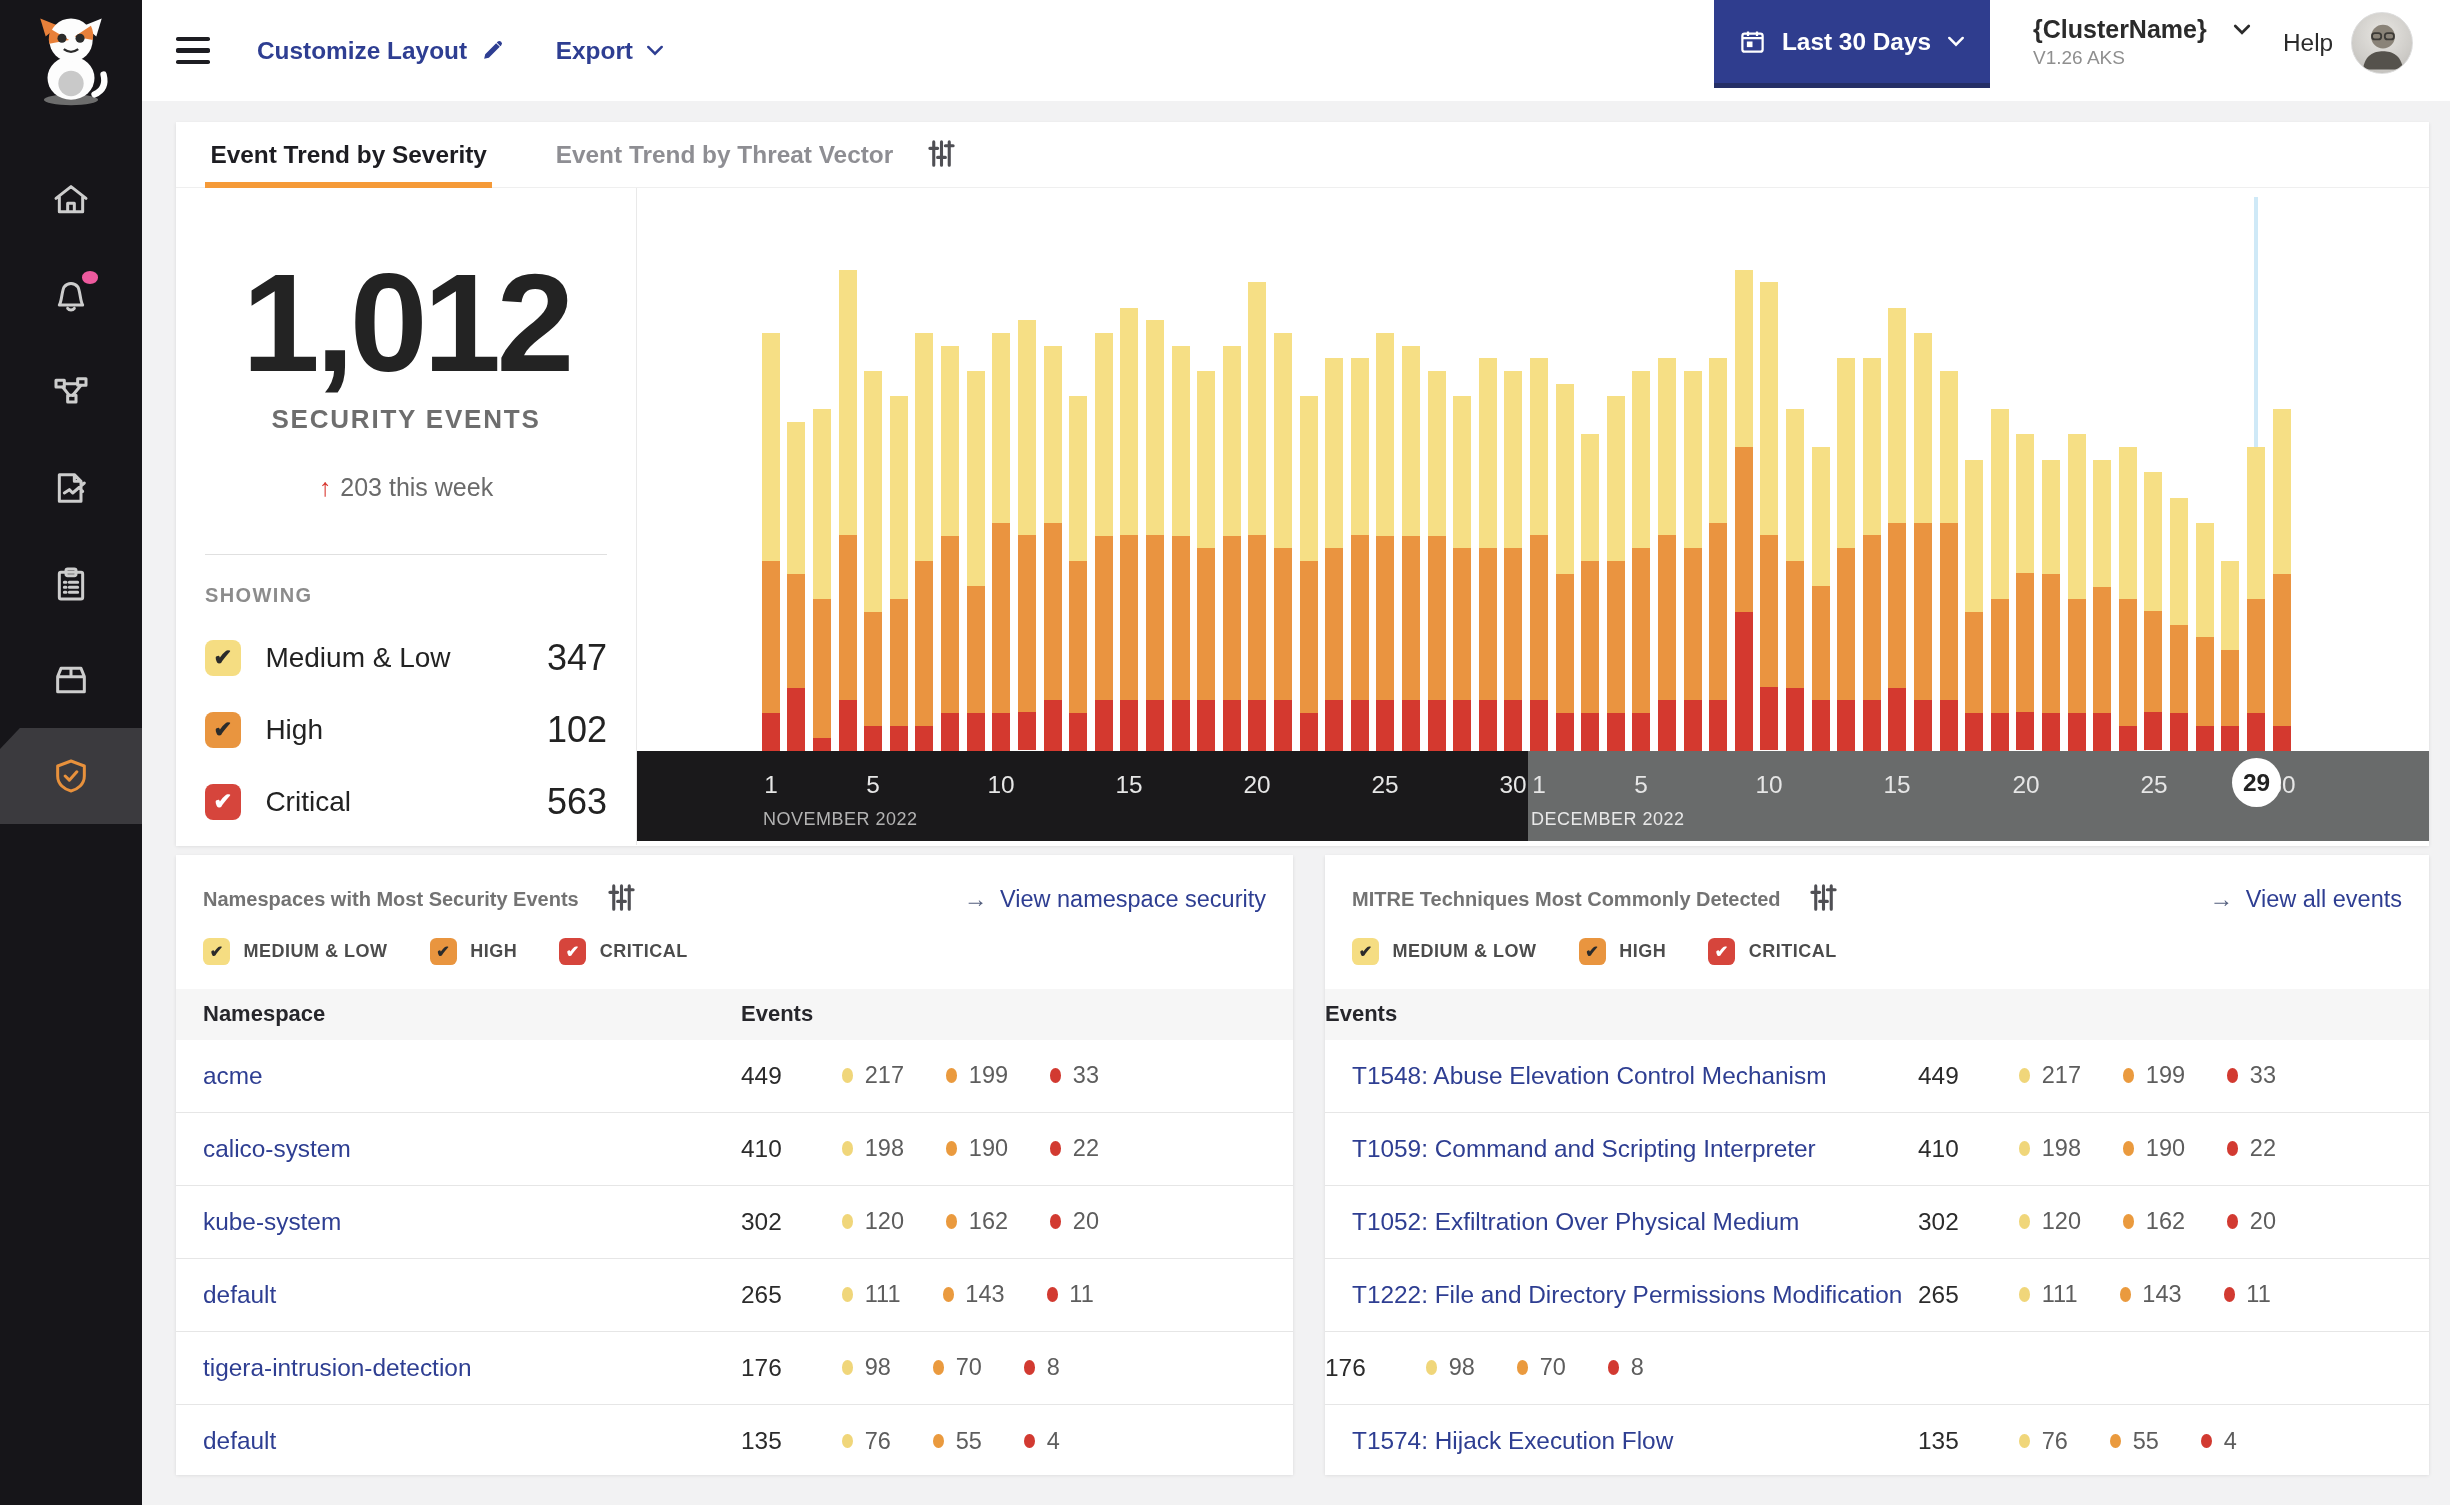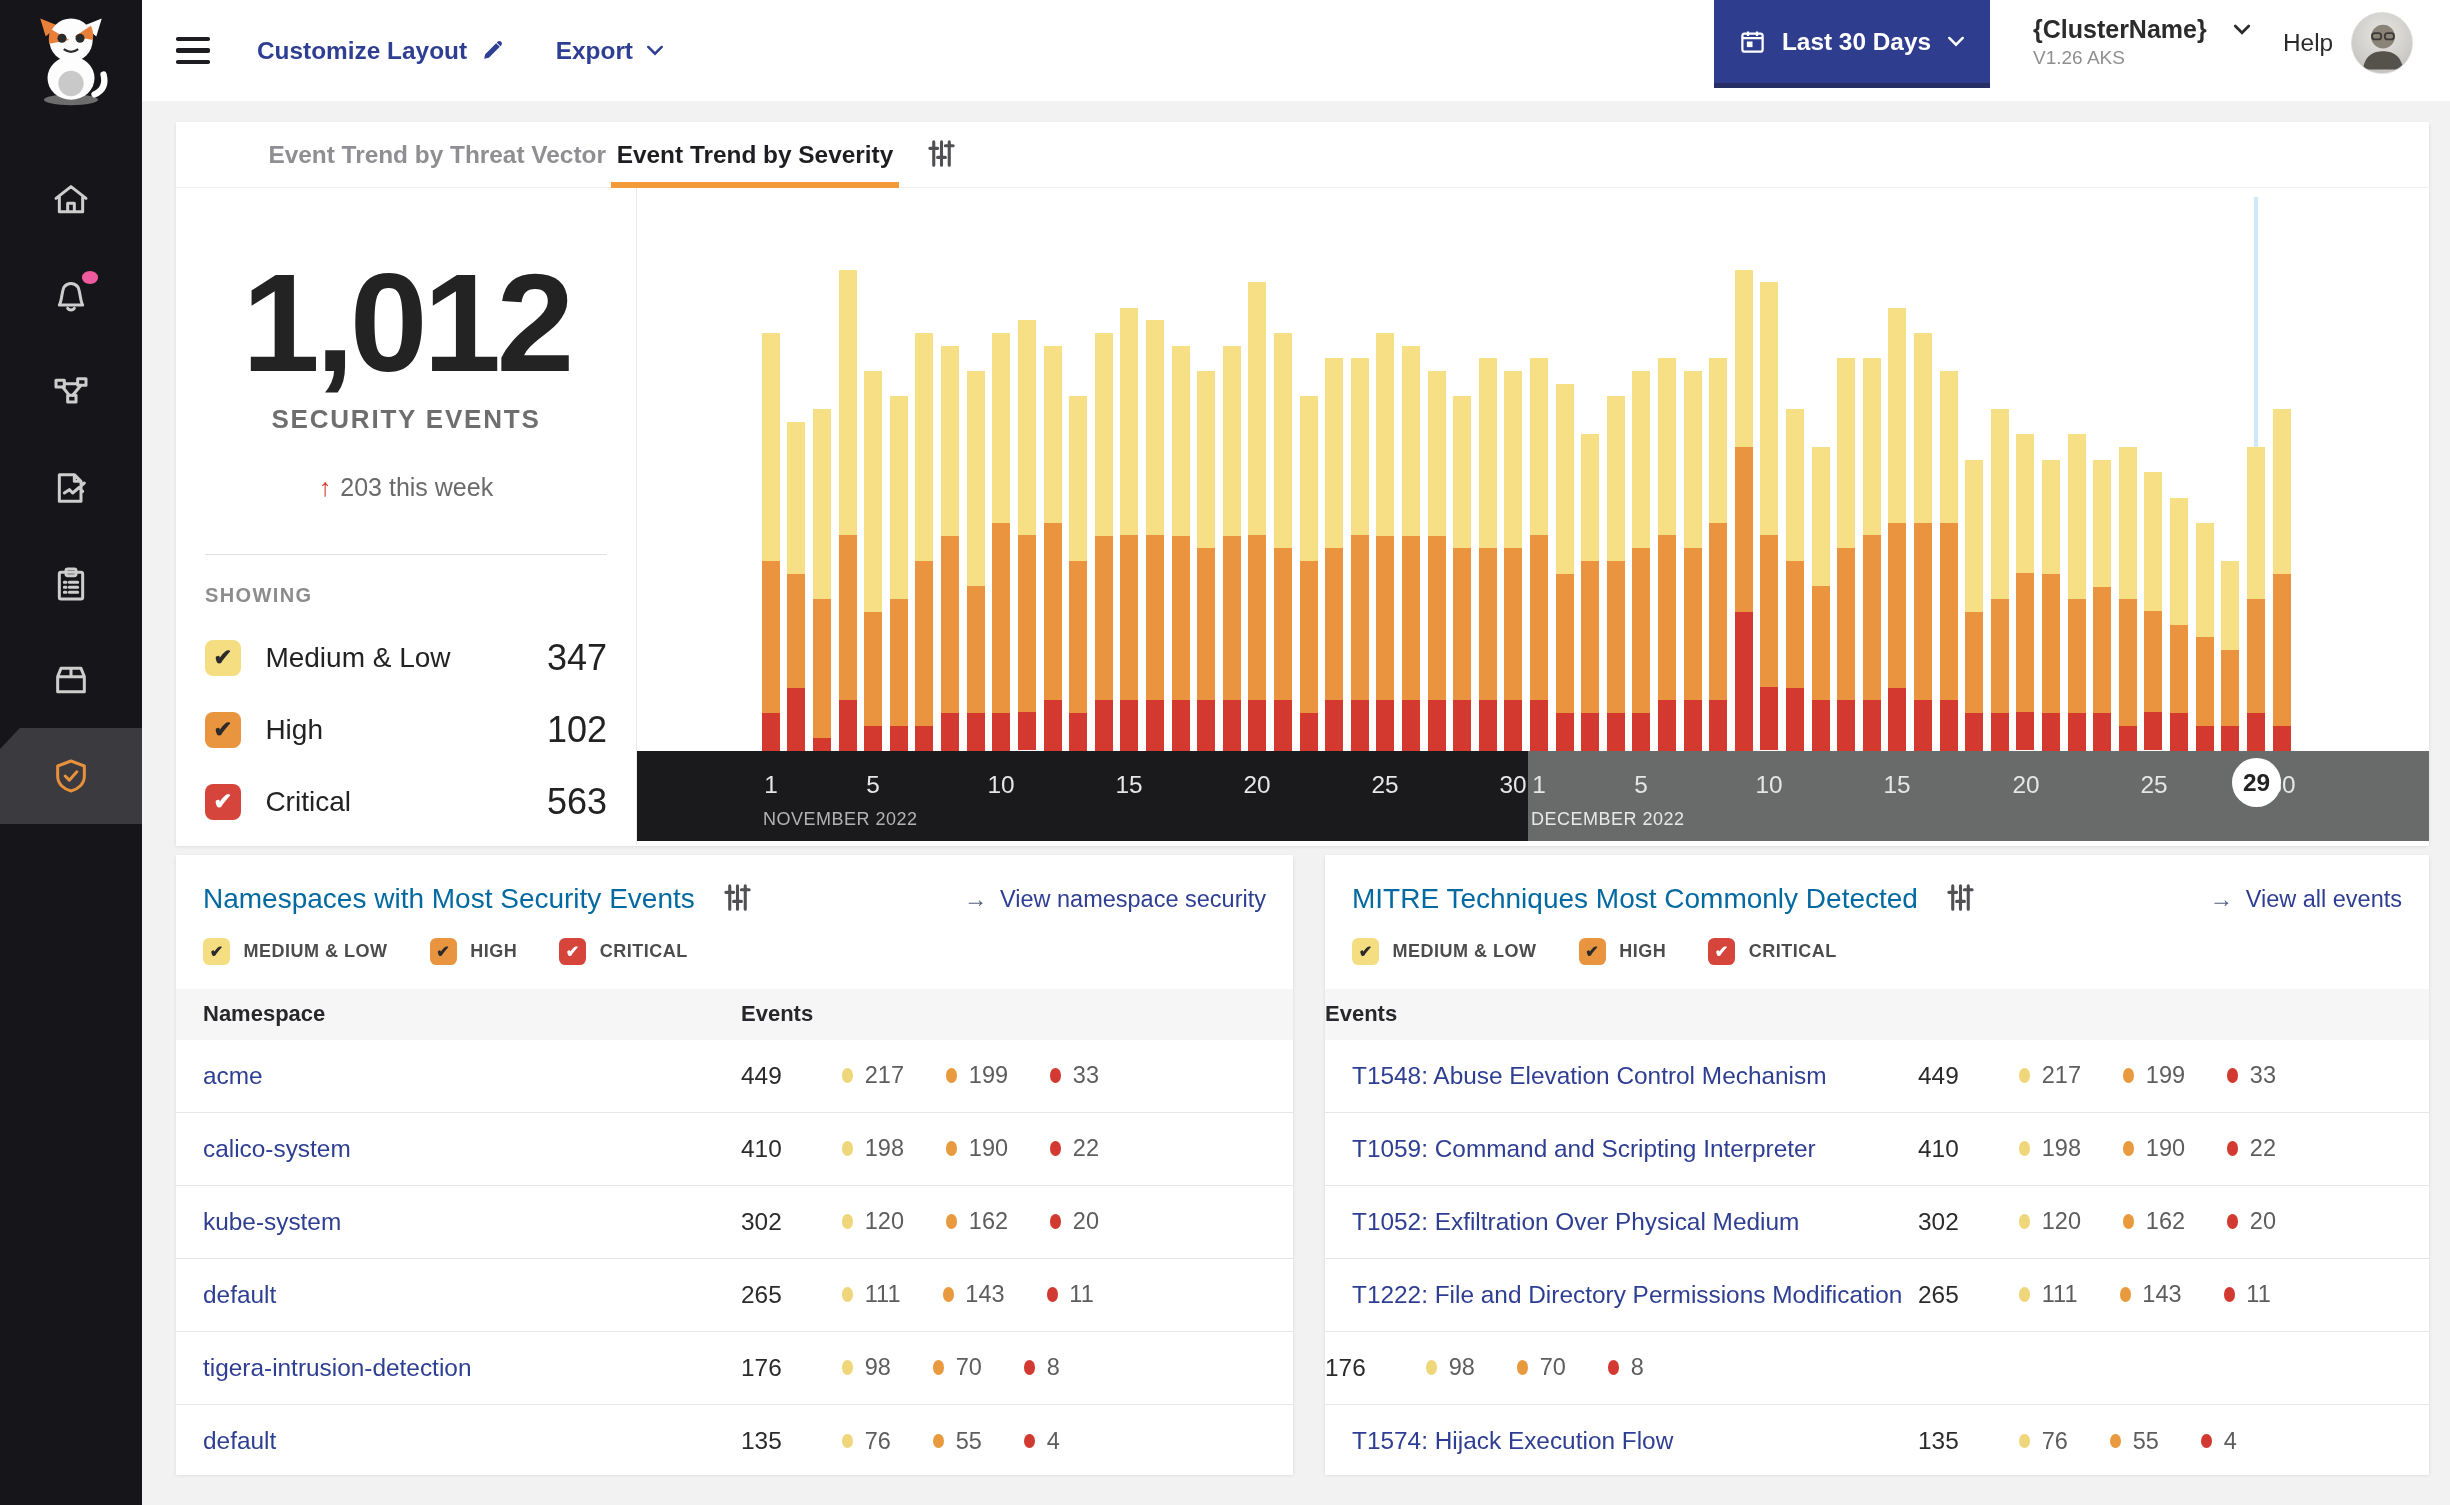--- a/index.html
+++ b/index.html
@@ -68,21 +68,21 @@
   .tick { position:absolute; top:20px; transform:translateX(-50%); font-size:24.4px; color:#e6e6e6; z-index:1; }
   .month { position:absolute; top:58px; font-size:18px; color:#b3b3b3; letter-spacing:0.5px; z-index:1; }
   .month.dec { color:#e8e8e8; }
   .day-circle { position:absolute; top:7.2px; width:49px; height:49px; background:#fff; border-radius:50%; display:flex; align-items:center; justify-content:center; font-size:24.4px; font-weight:700; color:#222; z-index:3; cursor:pointer; }
   
   .cards-row { display:flex; gap:32px; margin-top:9px; }
   .table-card { height:620px; }
   .ns-card { width:1117px; }
   .mitre-card { width:1104px; }
   .tc-head { display:flex; align-items:center; padding:27px 27px 0 27px; }
-  .tc-title { font-size:28px; font-weight:400; color:#0369a1; }
+  .tc-title { font-size:20px; font-weight:700; color:#737373; }
   .tc-link { margin-left:auto; color:#2e3e92; font-size:23.5px; cursor:pointer; display:flex; align-items:center; gap:12.7px; }
   .tc-link .arr { color:#55607f; }
   .tc-filters { display:flex; gap:42px; padding:22px 27px 0 27px; align-items:center; }
   .chip { display:flex; align-items:center; gap:13.6px; cursor:pointer; }
   .chip-box { width:27px; height:27px; border-radius:6.3px; display:flex; align-items:center; justify-content:center; font-size:16.3px; font-weight:700; }
   .chip-label { font-size:18px; font-weight:700; color:#4c4c4c; letter-spacing:0.5px; }
   .tbl { margin-top:23.5px; }
   .tbl-head { height:51px; display:grid; align-items:center; background:#f6f6f6; font-size:22px; font-weight:700; color:#26262b; }
   .tbl-row { height:73px; display:grid; align-items:center; border-bottom:0.9px solid #e6e6e6; }
   .tbl-row:last-child { border-bottom:none; }
@@ -209,22 +209,22 @@
       <rect x="22" y="22" width="10" height="7" rx="3" fill="none" stroke="#3c3a36" stroke-width="2"></rect>
       <rect x="36" y="22" width="10" height="7" rx="3" fill="none" stroke="#3c3a36" stroke-width="2"></rect>
     </svg>
   </div>
 </header>
 
 <main class="main">
 
   <section class="card chart-card">
     <div class="tabs">
+      <div class="tab active">Event Trend by Severity</div>
       <div class="tab inactive">Event Trend by Threat Vector</div>
-      <div class="tab active">Event Trend by Severity</div>
       <div class="sliders">
         <svg viewBox="0 0 24 24" fill="none">
             <path d="M6 3 V21 M12 3 V21 M18 3 V21 M3 8 H9 M9 15 H15 M15 6 H21"></path>
           </svg>
       </div>
     </div>
     <div class="card-body">
       <div class="stats">
         <div class="big-number">1,012</div>
         <div class="big-label">SECURITY EVENTS</div>

